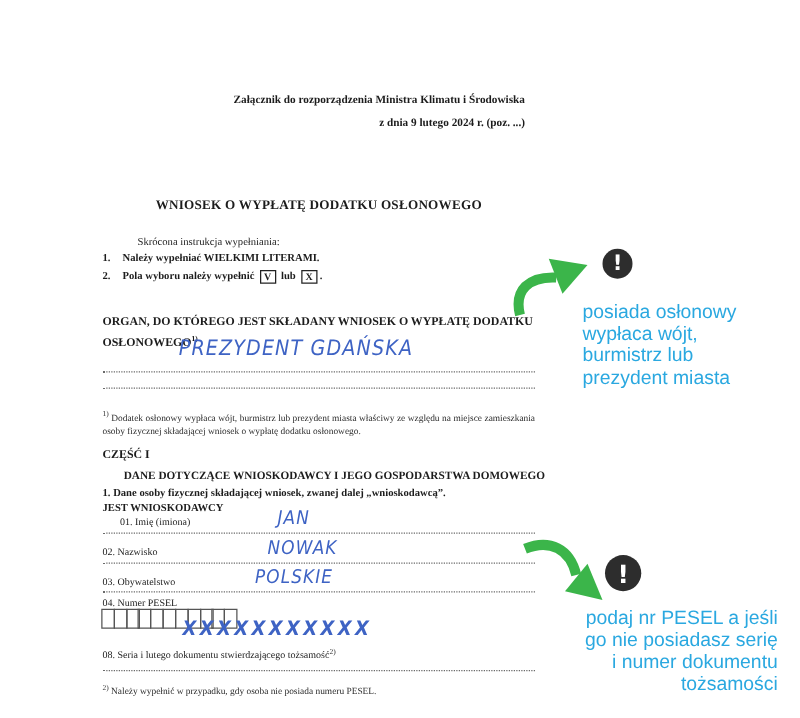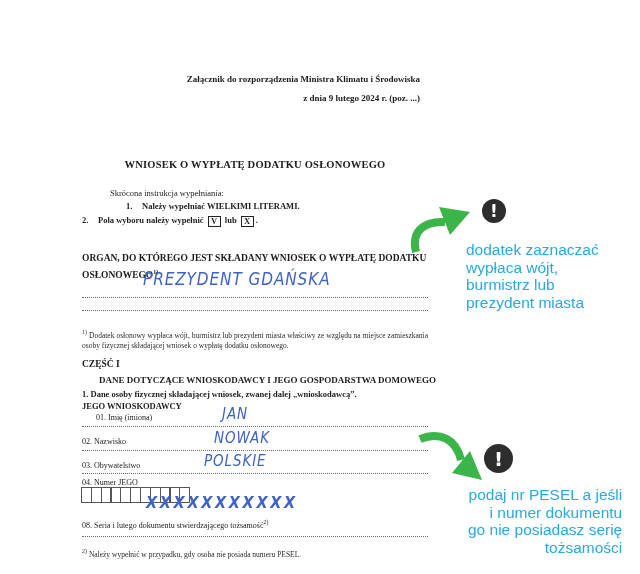--- a/index.html
+++ b/index.html
@@ -55,21 +55,21 @@
 
   <div class="abs doc-hdr">
     <div>Załącznik do rozporządzenia Ministra Klimatu i Środowiska</div>
     <div>z dnia 9 lutego 2024 r. (poz. ...)</div>
   </div>
 
 
   <div class="abs form-title">WNIOSEK O WYPŁATĘ DODATKU OSŁONOWEGO</div>
 
   <div class="abs instr-intro">Skrócona instrukcja wypełniania:</div>
-  <div class="abs instr-item" style="top:201px;margin-left:44px;">
+  <div class="abs instr-item" style="top:201px;">
     <span class="no">1.</span><span>Należy wypełniać WIELKIMI LITERAMI.</span>
   </div>
   <div class="abs instr-item" style="top:215px;">
     <span class="no">2.</span><span>Pola wyboru należy wypełnić</span>
     <span class="cbx">V</span>
     <span>lub</span>
     <span class="cbx">X</span><span>.</span>
   </div>
 
   <div class="abs organ">
@@ -82,42 +82,42 @@
   <div class="abs dotline" style="top:310px;"></div>
 
   <div class="abs fn" style="top:327px;">
     <sup>1)</sup>
     <span>Dodatek osłonowy wypłaca wójt, burmistrz lub prezydent miasta właściwy ze względu na miejsce zamieszkania osoby fizycznej składającej wniosek o wypłatę dodatku osłonowego.</span>
   </div>
 
   <div class="abs part">CZĘŚĆ I</div>
   <div class="abs sect">DANE DOTYCZĄCE WNIOSKODAWCY I JEGO GOSPODARSTWA DOMOWEGO</div>
   <div class="abs sub">1. Dane osoby fizycznej składającej wniosek, zwanej dalej „wnioskodawcą”.</div>
-  <div class="abs apph">JEGO WNIOSKODAWCY</div>
+  <div class="abs apph">JEST WNIOSKODAWCY</div>
 
   <div class="abs flabel" style="left:96px;top:413px;">
     <span>01.</span> <span>Imię (imiona)</span>
   </div>
   <div class="abs hw hw-val" style="left:222px;top:405px;">JAN</div>
   <div class="abs dotline" style="top:426px;"></div>
 
   <div class="abs flabel" style="left:82px;top:437px;">
     <span>02.</span> <span>Nazwisko</span>
   </div>
   <div class="abs hw hw-val" style="left:214px;top:429px;">NOWAK</div>
   <div class="abs dotline" style="top:450px;"></div>
 
   <div class="abs flabel" style="left:82px;top:461px;">
     <span>03.</span> <span>Obywatelstwo</span>
   </div>
   <div class="abs hw hw-val" style="left:204px;top:452px;">POLSKIE</div>
   <div class="abs dotline" style="top:473px;"></div>
 
   <div class="abs flabel" style="left:82px;top:478px;">
-    <span>04.</span> <span>Numer JEGO</span>
+    <span>04.</span> <span>Numer PESEL</span>
   </div>
   <div class="abs pesel-row">
     <span class="pbox"></span>
       <span class="pbox"></span>
       <span class="pbox"></span>
       <span class="pbox"></span>
       <span class="pbox"></span>
       <span class="pbox"></span>
       <span class="pbox"></span>
       <span class="pbox"></span>
@@ -136,31 +136,31 @@
     <sup>2)</sup>
     <span>Należy wypełnić w przypadku, gdy osoba nie posiada numeru PESEL.</span>
   </div>
 
   <svg class="abs arrow" style="left:410px;top:198px;" width="62" height="58" viewBox="0 0 62 58">
     <path d="M6 54 C 1 34, 13 23, 35 24" stroke="currentColor" stroke-width="8" fill="none"></path>
     <polygon points="60,14 40,37 29,9" fill="currentColor"></polygon>
   </svg>
   <div class="abs excl icon1">!</div>
   <div class="abs note note1">
-    <span>dodatek zaznaczać</span>
+    <span>posiada osłonowy</span>
     <span>wypłaca wójt,</span>
     <span>burmistrz lub</span>
     <span>prezydent miasta</span>
   </div>
 
   <svg class="abs arrow" style="left:414px;top:430px;" width="75" height="62" viewBox="0 0 75 62">
     <path d="M6 9 C 26 1, 42 9, 47 30" stroke="currentColor" stroke-width="8" fill="none"></path>
     <polygon points="68,50 38,43 56,21" fill="currentColor"></polygon>
   </svg>
   <div class="abs excl icon2">!</div>
   <div class="abs note note2">
     <span>podaj nr PESEL a jeśli</span>
+    <span>go nie posiadasz serię</span>
     <span>i numer dokumentu</span>
-    <span>go nie posiadasz serię</span>
     <span>tożsamości</span>
   </div>
 
 </div>
 
 </body></html>

